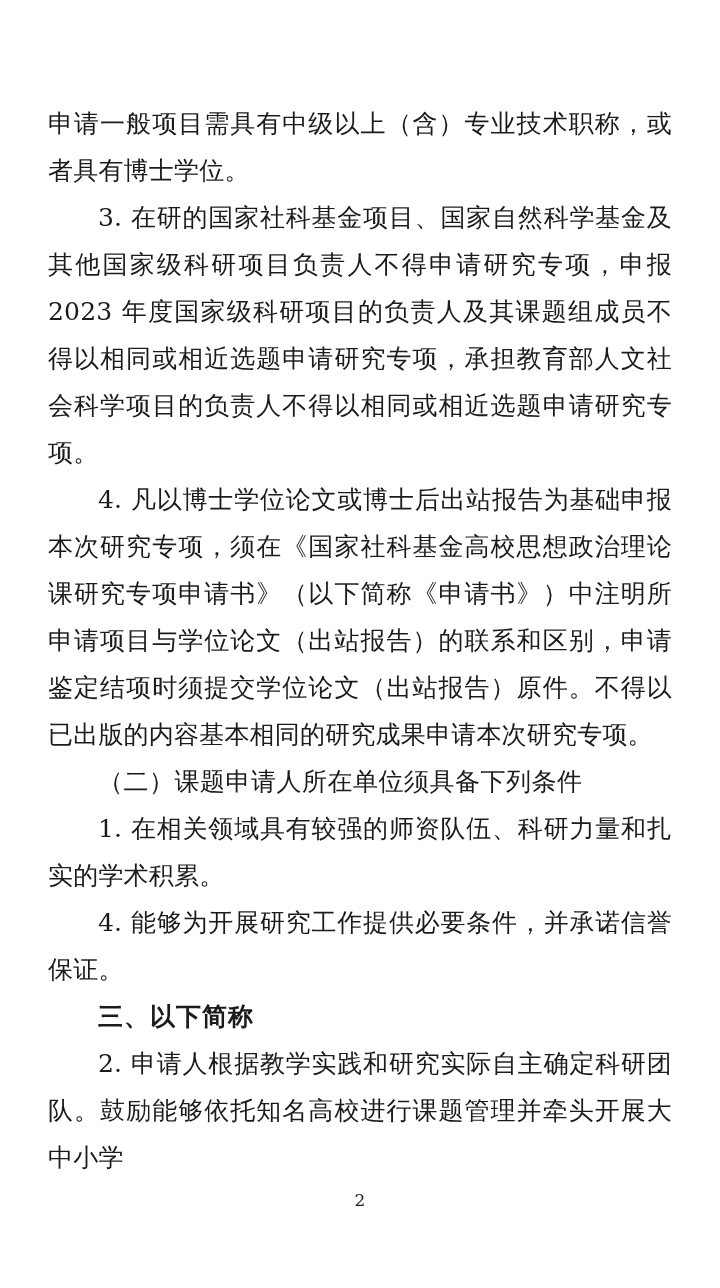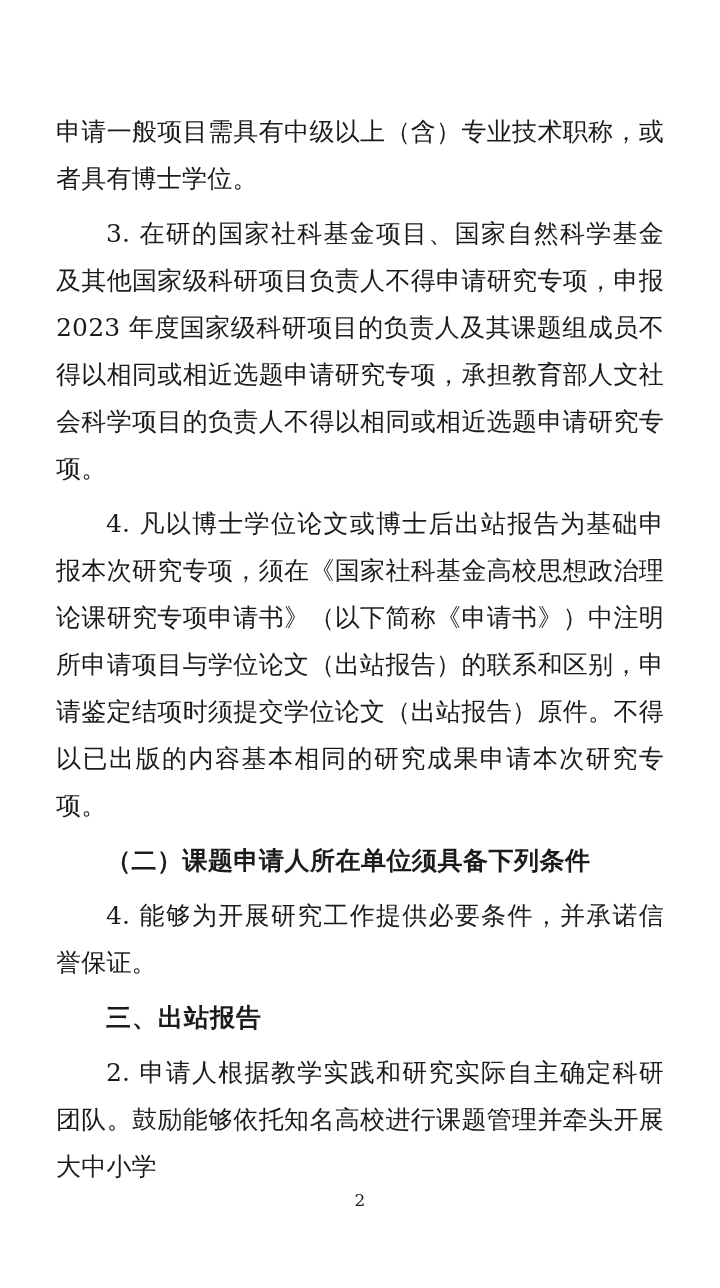--- a/index.html
+++ b/index.html
@@ -23,31 +23,31 @@
     position: relative;
   }
   .doc-body {
     font-size: 25px;
     line-height: 47px;
     text-align: justify;
     text-justify: inter-ideograph;
     letter-spacing: 0.2px;
   }
   p {
-    margin: 8px;
+    margin: 0;
     padding: 0;
   }
   .para {
     text-indent: 0;
   }
   .indent2 {
     text-indent: 50px;
   }
   .heading {
-    font-weight: bold;
+    font-weight: normal;
     text-indent: 50px;
     letter-spacing: 0.5px;
   }
   .heading-center {
     font-weight: bold;
     text-indent: 50px;
     letter-spacing: 1px;
   }
   .page-number {
     position: absolute;
@@ -62,18 +62,19 @@
 </style>
 </head>
 <body>
 
 <div class="page">
   <div class="doc-body">
     <p class="para">申请一般项目需具有中级以上（含）专业技术职称，或者具有博士学位。</p>
     <p class="indent2">3. 在研的国家社科基金项目、国家自然科学基金及其他国家级科研项目负责人不得申请研究专项，申报 2023 年度国家级科研项目的负责人及其课题组成员不得以相同或相近选题申请研究专项，承担教育部人文社会科学项目的负责人不得以相同或相近选题申请研究专项。</p>
     <p class="indent2">4. 凡以博士学位论文或博士后出站报告为基础申报本次研究专项，须在《国家社科基金高校思想政治理论课研究专项申请书》（以下简称《申请书》）中注明所申请项目与学位论文（出站报告）的联系和区别，申请鉴定结项时须提交学位论文（出站报告）原件。不得以已出版的内容基本相同的研究成果申请本次研究专项。</p>
     <p class="heading">（二）课题申请人所在单位须具备下列条件</p>
+    <p class="indent2">1. 在相关领域具有较强的师资队伍、科研力量和扎实的学术积累。</p>
     <p class="indent2">4. 能够为开展研究工作提供必要条件，并承诺信誉保证。</p>
-    <p class="heading-center">三、出站报告</p>
+    <p class="heading-center">三、以下简称</p>
     <p class="indent2">2. 申请人根据教学实践和研究实际自主确定科研团队。鼓励能够依托知名高校进行课题管理并牵头开展大中小学</p>
   </div>
   <div class="page-number">2</div>
 </div>
 
 </body></html>

